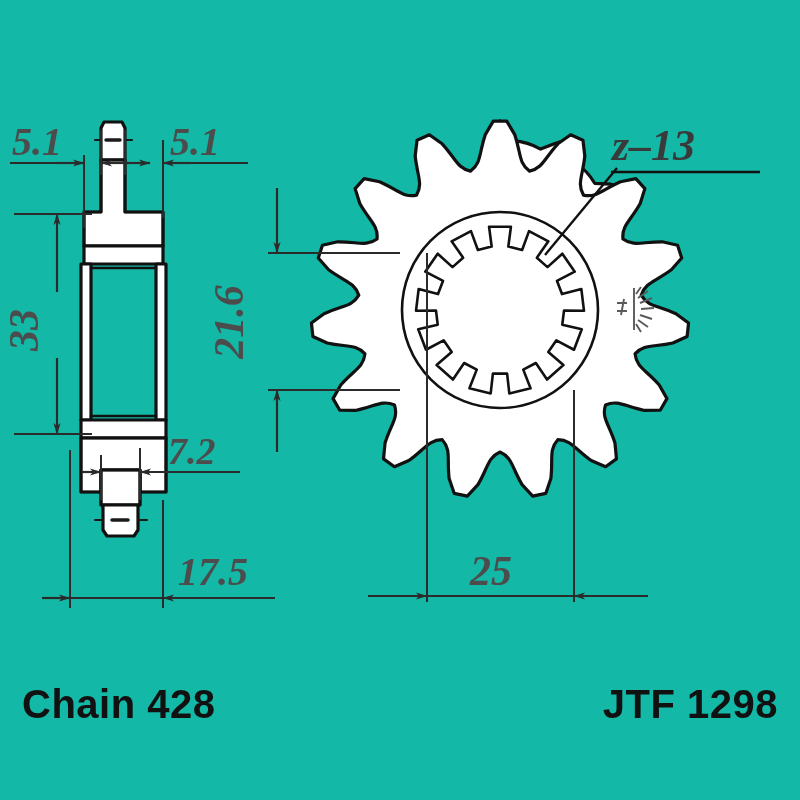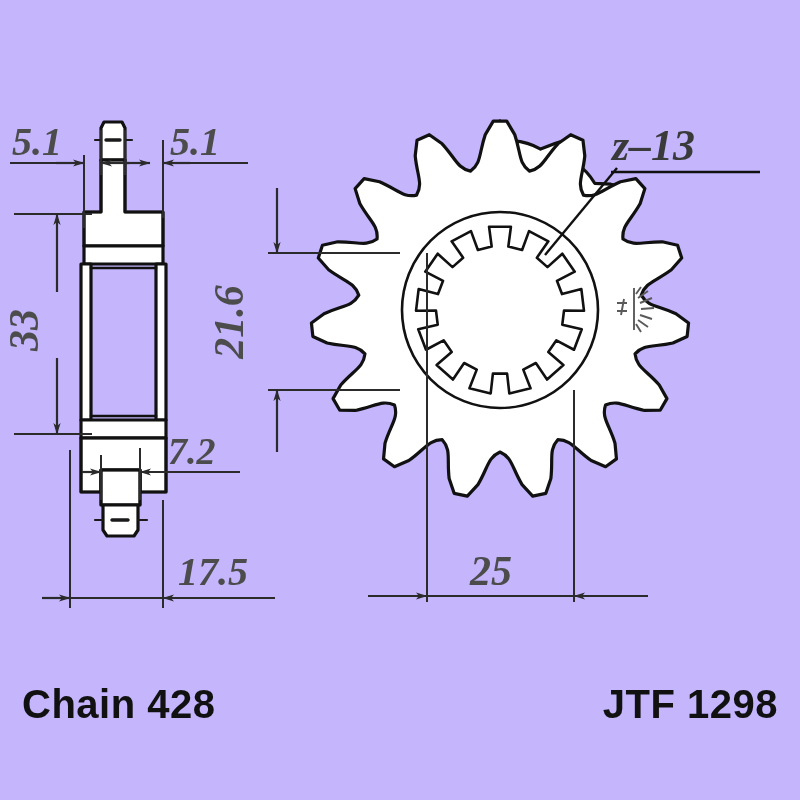--- a/index.html
+++ b/index.html
@@ -11,21 +11,21 @@
     width: 800px;
     height: 800px;
     font-family: "Liberation Serif", serif;
     overflow: hidden;
     position: relative;
   }
   #drawing-root {
     position: relative;
     width: 800px;
     height: 800px;
-    background: #c4b5fd;
+    background: #14b8a6;
   }
   svg.sheet {
     position: absolute;
     left: 0;
     top: 0;
     width: 800px;
     height: 800px;
     display: block;
   }
   .dim-text {

